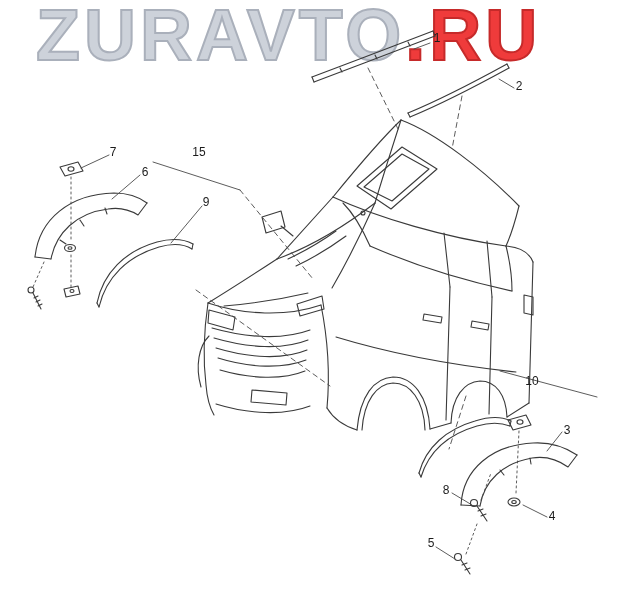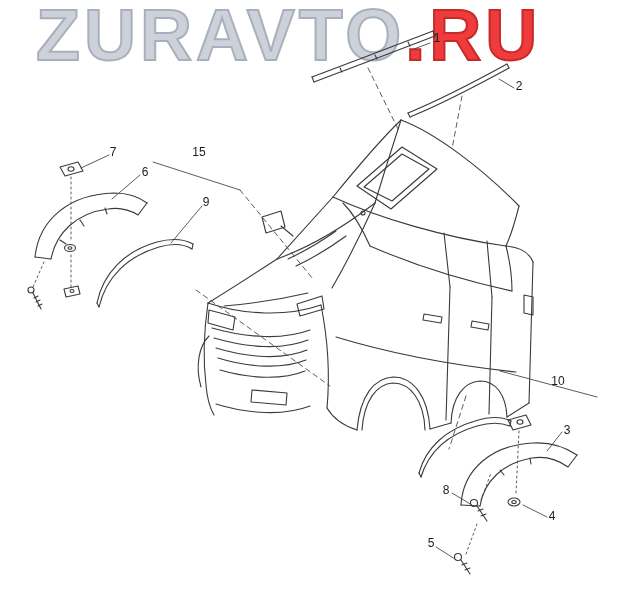--- a/index.html
+++ b/index.html
@@ -206,16 +206,16 @@
 
   <span class="callout" style="left:437px;top:38px">1</span>
   <span class="callout" style="left:519px;top:86px">2</span>
   <span class="callout" style="left:567px;top:430px">3</span>
   <span class="callout" style="left:552px;top:516px">4</span>
   <span class="callout" style="left:431px;top:543px">5</span>
   <span class="callout" style="left:145px;top:172px">6</span>
   <span class="callout" style="left:113px;top:152px">7</span>
   <span class="callout" style="left:446px;top:490px">8</span>
   <span class="callout" style="left:206px;top:202px">9</span>
-  <span class="callout" style="left:558px;top:381px">10</span>
+  <span class="callout" style="left:532px;top:381px">10</span>
   <span class="callout" style="left:199px;top:152px">15</span>
 
 </div>
 
 </body></html>

